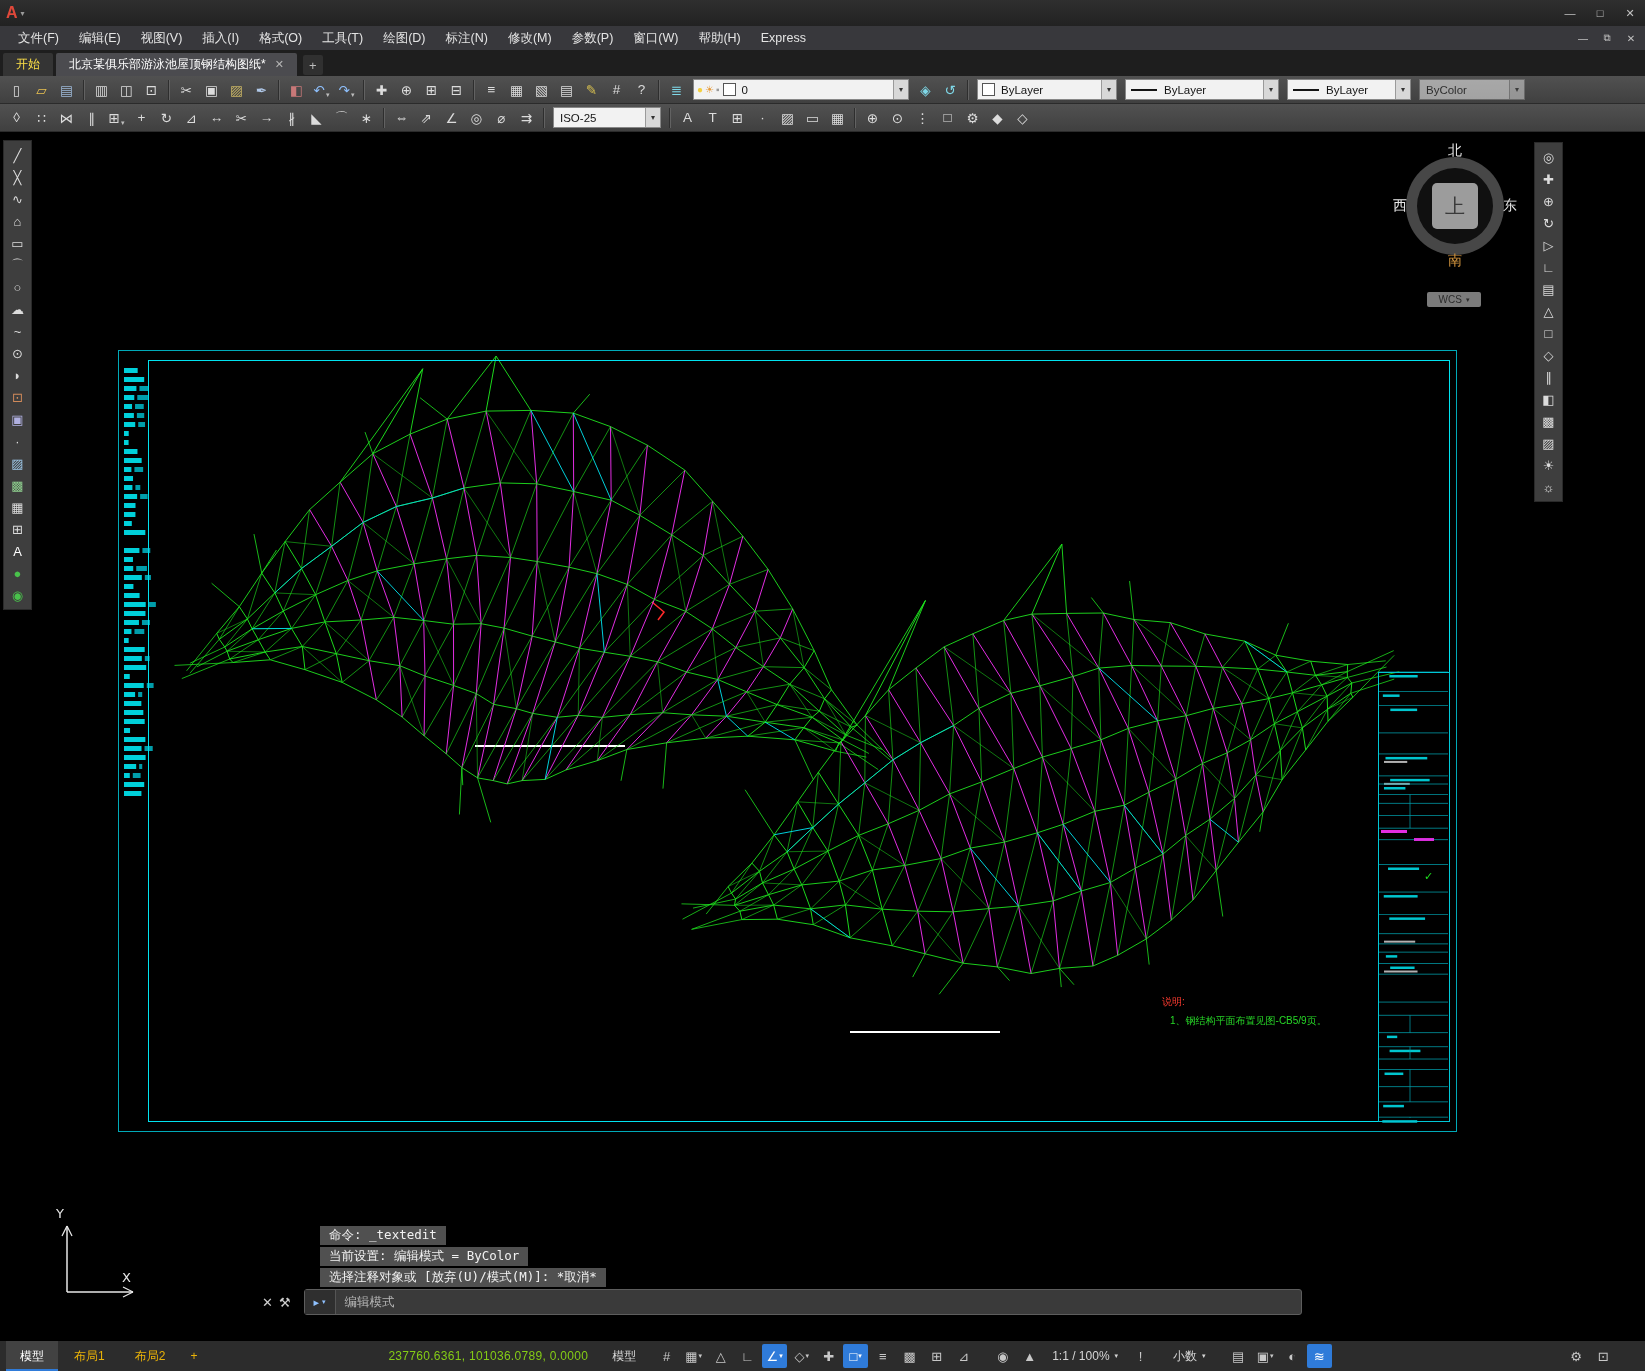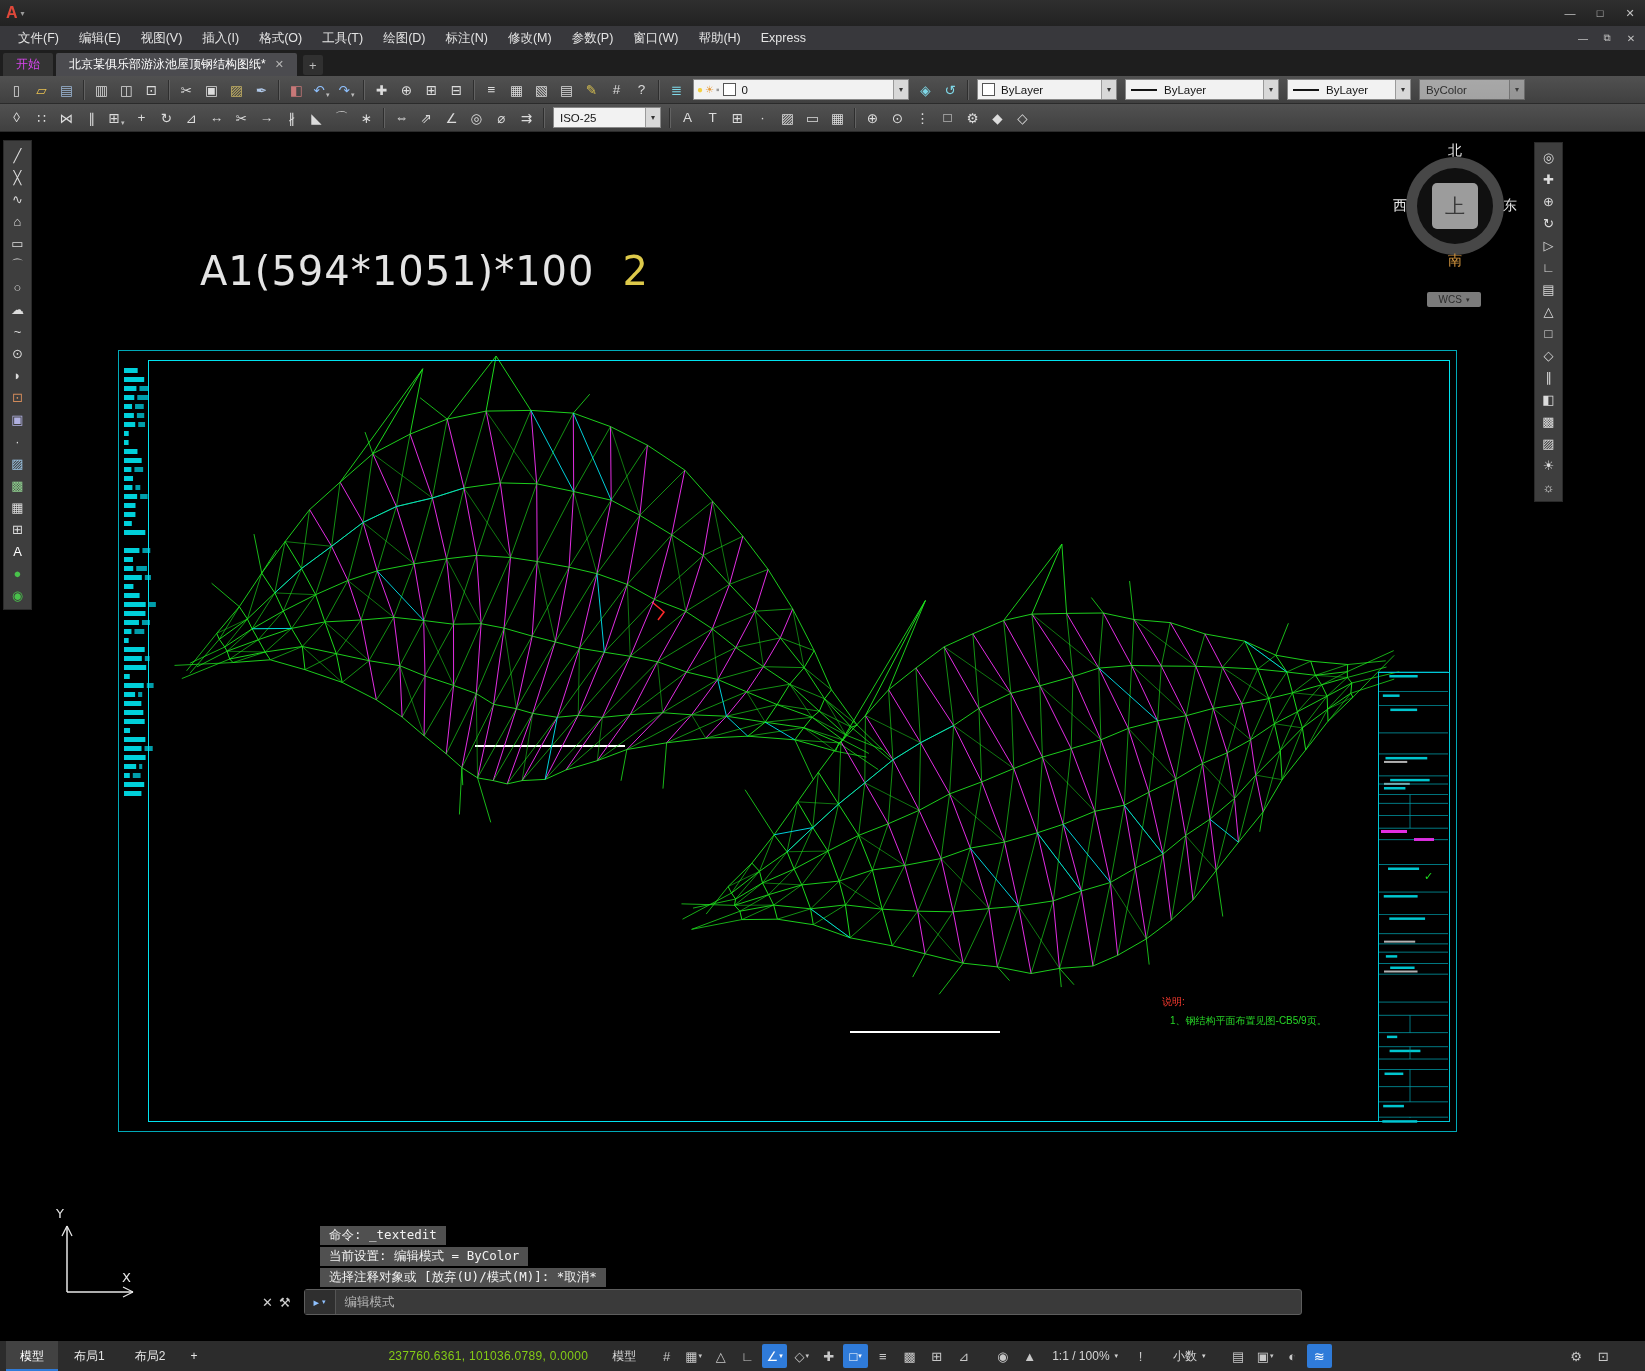--- a/index.html
+++ b/index.html
@@ -15,21 +15,21 @@
   .wbtns{margin-left:auto;display:flex;}
   .wbtn{width:30px;height:26px;display:flex;align-items:center;justify-content:center;font-size:11px;color:#c2c2c2;}
   
   .menubar{height:24px;background:#38383c;display:flex;align-items:center;color:#e4e4e4;font-size:12.5px;
            padding-left:8px;flex:0 0 auto;}
   .menu-item{padding:0 10px;height:100%;display:flex;align-items:center;text-align:right;}
   .docbtns{margin-left:auto;display:flex;margin-right:2px;}
   .docbtn{width:24px;height:24px;display:flex;align-items:center;justify-content:center;font-size:10px;color:#c2c2c2;}
   
   .tabbar{height:26px;background:#1e1e1e;display:flex;align-items:flex-end;flex:0 0 auto;}
-  .ftab{height:23px;display:flex;align-items:center;padding:0 13px;background:#343434;color:#d946ef;font-size:12px;
+  .ftab{height:23px;display:flex;align-items:center;padding:0 13px;background:#343434;color:#fde047;font-size:12px;
         margin-left:3px;border-radius:2px 2px 0 0;}
   .ftab.active{background:#4b4b4f;color:#fff;}
   .tabclose{margin-left:9px;color:#b5b5b5;font-size:11px;}
   .tabplus{width:20px;height:20px;margin:0 0 1px 6px;display:flex;align-items:center;justify-content:center;
            background:#303030;color:#bbb;border-radius:2px;font-size:13px;}
   
   .tbar{height:27px;background:linear-gradient(#515151,#404040);border-bottom:1px solid #2b2b2b;display:flex;
         align-items:center;padding:0 4px;flex:0 0 auto;}
   .ticn{width:25px;height:23px;display:inline-flex;align-items:center;justify-content:center;font-size:13.5px;
         color:#dcdcdc;border-radius:2px;}
@@ -79,21 +79,21 @@
   .cmdbar{position:absolute;left:262px;top:1158px;width:1040px;height:24px;display:flex;align-items:center;gap:7px;}
   .cmdx{color:#cfcfcf;font-size:13px;}
   .cmdfield{flex:1;height:24px;background:#3a3a3a;border:1px solid #5d5d5d;border-radius:3px;display:flex;
             align-items:center;}
   .cmdico{width:30px;align-self:stretch;background:#2f2f2f;border-right:1px solid #555;display:flex;
           align-items:center;justify-content:center;color:#8fc1ff;font-size:11px;gap:3px;}
   .cmdtext{padding-left:9px;font-size:12.5px;color:#b5b5b5;}
   
   .statusbar{height:30px;background:#2c2c2c;display:flex;align-items:center;padding:0 6px;gap:2px;font-size:12px;
              color:#c8c8c8;flex:0 0 auto;}
-  .mtab{height:30px;display:flex;align-items:center;padding:0 14px;color:#e5e5e5;}
+  .mtab{height:30px;display:flex;align-items:center;padding:0 14px;color:#eab308;}
   .mtab.active{background:#424242;color:#fff;box-shadow:inset 0 -2px 0 #2f7bd9;}
   .mtab.plus{padding:0 9px;}
   .sic{width:25px;height:24px;display:flex;align-items:center;justify-content:center;font-size:13px;border-radius:2px;}
   .sic.on{background:#2f7bd9;color:#fff;}
   .scrt{font-size:7px;margin-left:1px;}
   .schip{display:flex;align-items:center;height:24px;padding:0 8px;border-radius:2px;color:#d6d6d6;gap:4px;}
   .scoords{color:#84cc16;letter-spacing:.3px;}
   .sgap{flex:0 0 auto;}
 </style>
 </head>
@@ -823,23 +823,20 @@
           <line x1="1351.7692638500307" y1="550.985592404533" x2="1399.2236766643157" y2="539.674060386467" stroke="#1fe31f" stroke-width="0.9" opacity="0.85"></line>
           <line x1="1350.831777358098" y1="561.2391658553993" x2="1394.2363230050807" y2="547.0913555611402" stroke="#1fe31f" stroke-width="0.9" opacity="0.85"></line>
           <line x1="1352.8775394810916" y1="565.2649209118025" x2="1394.1969276061548" y2="523.3562947715178" stroke="#1fe31f" stroke-width="0.9" opacity="0.85"></line>
         </g>
       </svg>
 
     <div class="frame-outer"></div>
     <div class="frame-inner"></div>
     <div class="tblock"></div>
 
-    <div class="sheetlabel">
-      <span>A1(594*1051)*100</span><span class="sheetnum">2</span>
-    </div>
 
     <div class="compass">
       <div class="cring"></div>
       <div class="ccore">上</div>
       <span class="cn">北</span>
       <span class="cs">南</span>
       <span class="cw">西</span>
       <span class="ce">东</span>
     </div>
     <div class="wcsbadge">

